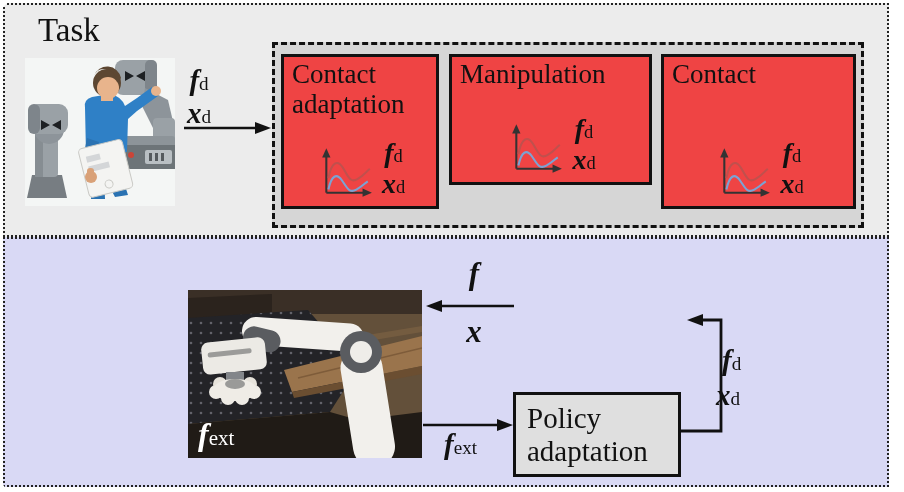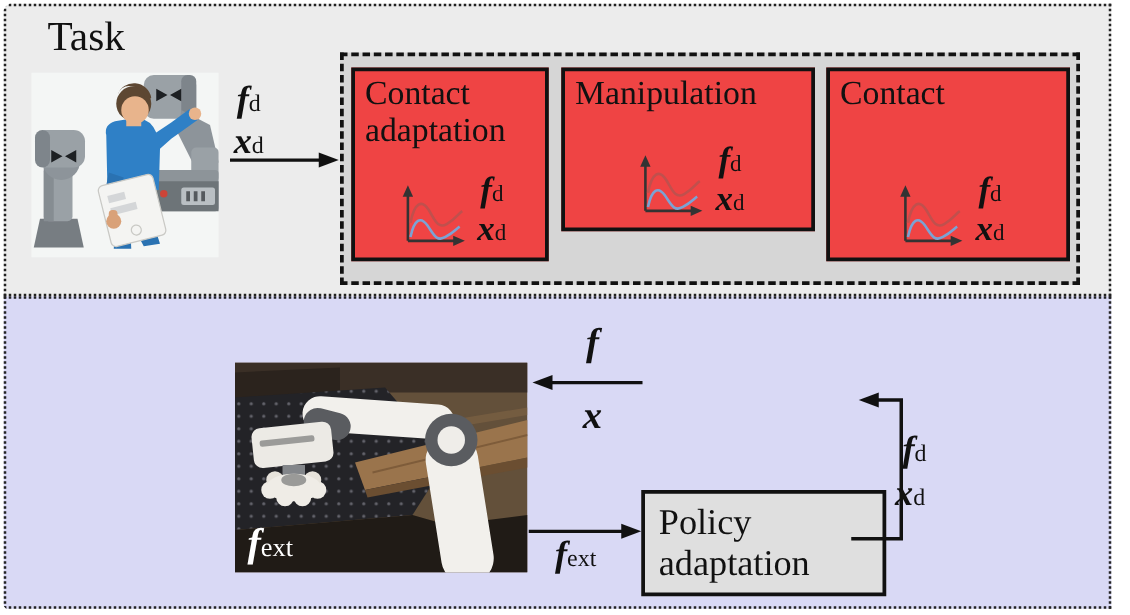--- a/index.html
+++ b/index.html
@@ -38,21 +38,21 @@
   .mm{font-style:italic;font-weight:bold;}
   .ms{font-size:0.66em;}
 
   .task-sig{position:absolute;width:54px;text-align:center;font-size:29px;line-height:1;}
   .task-sig-f{left:172px;top:66px;}
   .task-sig-x{left:172px;top:99px;}
 
   .ctrl-box{position:absolute;left:515px;top:272px;width:168px;height:85px;box-sizing:border-box;
     border:3px solid #111;background:var(--box_bg,#dfdfdf);
     display:flex;align-items:center;justify-content:center;font-size:30px;line-height:1;}
-  .policy-box{position:absolute;left:513px;top:392px;width:196px;height:85px;box-sizing:border-box;
+  .policy-box{position:absolute;left:513px;top:392px;width:168px;height:85px;box-sizing:border-box;
     border:3px solid #111;background:var(--box_bg,#dfdfdf);
     display:flex;flex-direction:column;justify-content:center;padding-left:11px;
     font-size:29px;line-height:1.12;}
 
   .flt{position:absolute;line-height:1;}
   .sig-f{left:452px;top:258px;width:44px;text-align:center;font-size:31px;}
   .sig-x{left:452px;top:316px;width:44px;text-align:center;font-size:31px;}
   .sig-fext{left:444px;top:430px;font-size:29px;}
   .sig-fd{left:722px;top:346px;font-size:29px;}
   .sig-xd{left:716px;top:381px;font-size:29px;}

